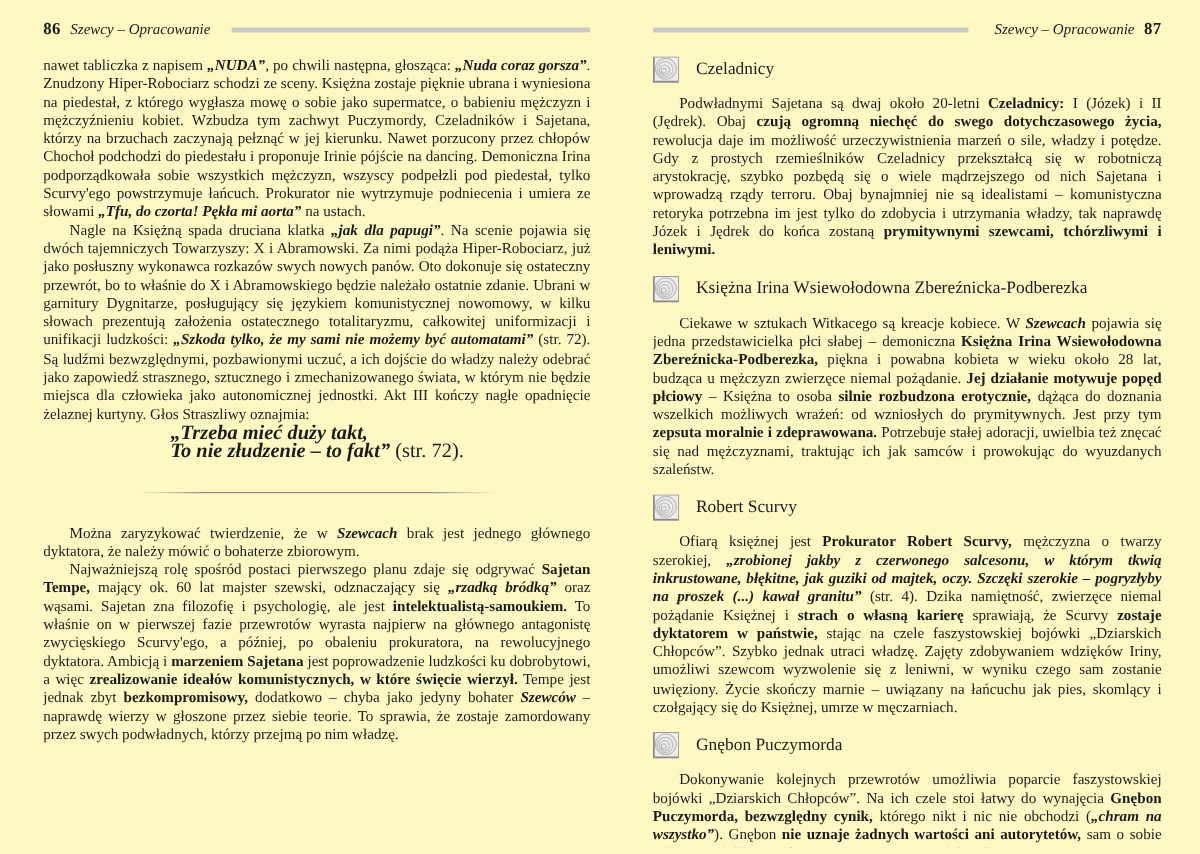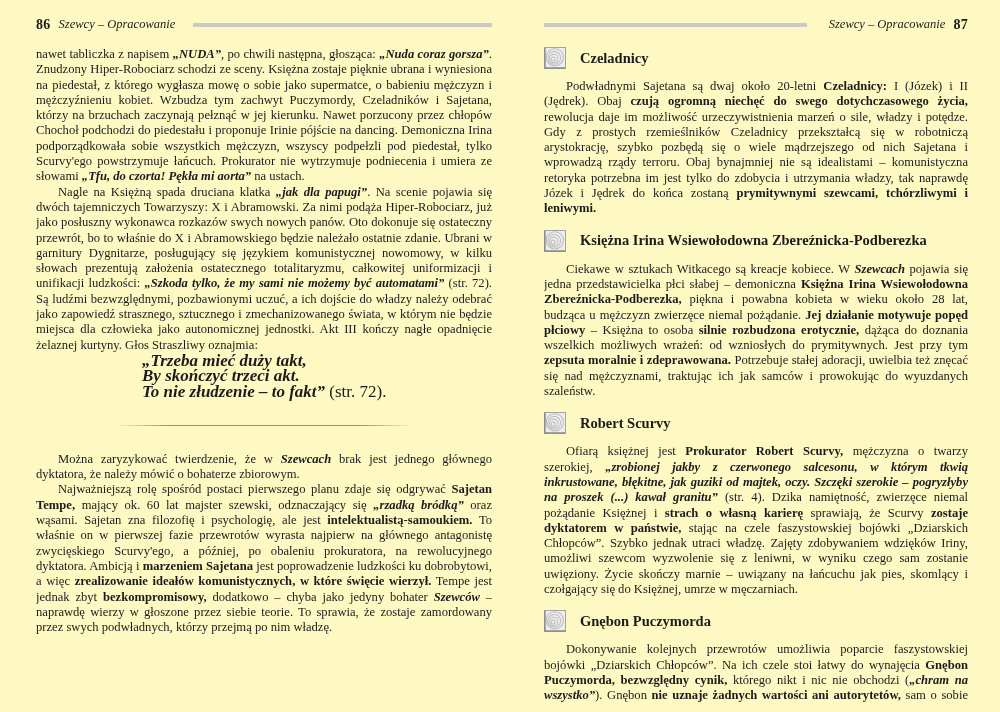--- a/index.html
+++ b/index.html
@@ -53,39 +53,38 @@
   .section-rule {
     height: 1px; width: 300px; margin: 5px auto 0;
     background: linear-gradient(to right,
       rgba(140,140,140,0), var(--section-rule-color, #8f8f8f) 18%,
       var(--section-rule-color, #8f8f8f) 82%, rgba(140,140,140,0));
   }
 
   .subheading { display: flex; align-items: center; gap: 14px; margin: 13px 0 10px; }
   .chapter-icon { width: 22px; height: 22px; flex: none; display: block; }
   .chapter-icon svg { display: block; }
-  .subheading-title { margin: 0; font-size: 14.5px; font-weight: bold; white-space: nowrap; }
+  .subheading-title { margin: 0; font-size: 14.5px; font-weight: normal; white-space: nowrap; }
 </style>
 </head>
 <body>
 
 <div class="spread">
 
   <section class="page" id="page-left">
     <header class="page-header left">
       <span class="page-num">86</span>
       <span class="running-title">Szewcy – Opracowanie</span>
       <span class="header-rule"></span>
     </header>
     <div class="page-body">
         <p class="para"><span>nawet tabliczka z napisem </span><span class="i">„NUDA”</span><span>, po chwili następna, głosząca: </span><span class="i">„Nuda coraz gorsza”</span><span>. Znudzony Hiper-Robociarz schodzi ze sceny. Księżna zostaje pięknie ubrana i wyniesiona na piedestał, z którego wygłasza mowę o sobie jako supermatce, o babieniu mężczyzn i mężczyźnieniu kobiet. Wzbudza tym zachwyt Puczymordy, Czeladników i Sajetana, którzy na brzuchach zaczynają pełznąć w jej kierunku. Nawet porzucony przez chłopów Chochoł podchodzi do piedestału i proponuje Irinie pójście na dancing. Demoniczna Irina podporządkowała sobie wszystkich mężczyzn, wszyscy podpełzli pod piedestał, tylko Scurvy'ego powstrzymuje łańcuch. Prokurator nie wytrzymuje podniecenia i umiera ze słowami </span><span class="i">„Tfu, do czorta! Pękła mi aorta”</span><span> na ustach.</span></p>
         <p class="para indent"><span>Nagle na Księżną spada druciana klatka </span><span class="i">„jak dla papugi”</span><span>. Na scenie pojawia się dwóch tajemniczych Towarzyszy: X i Abramowski. Za nimi podąża Hiper-Robociarz, już jako posłuszny wykonawca rozkazów swych nowych panów. Oto dokonuje się ostateczny przewrót, bo to właśnie do X i Abramowskiego będzie należało ostatnie zdanie. Ubrani w garnitury Dygnitarze, posługujący się językiem komunistycznej nowomowy, w kilku słowach prezentują założenia ostatecznego totalitaryzmu, całkowitej uniformizacji i unifikacji ludzkości: </span><span class="i">„Szkoda tylko, że my sami nie możemy być automatami”</span><span> (str. 72). Są ludźmi bezwzględnymi, pozbawionymi uczuć, a ich dojście do władzy należy odebrać jako zapowiedź strasznego, sztucznego i zmechanizowanego świata, w którym nie będzie miejsca dla człowieka jako autonomicznej jednostki. Akt III kończy nagłe opadnięcie żelaznej kurtyny. Głos Straszliwy oznajmia:</span></p>
         <div class="verse">
           <div class="verse-line"><span class="i">„Trzeba mieć duży takt,</span></div>
-          <div class="verse-line"><span class="i">By skończyć trzeci akt.</span></div>
           <div class="verse-line"><span class="i">To nie złudzenie – to fakt”</span><span> (str. 72).</span></div>
         </div>
         <div class="section">
           <div class="section-rule"></div>
         </div>
         <p class="para indent"><span>Można zaryzykować twierdzenie, że w </span><span class="i">Szewcach</span><span> brak jest jednego głównego dyktatora, że należy mówić o bohaterze zbiorowym.</span></p>
         <p class="para indent"><span>Najważniejszą rolę spośród postaci pierwszego planu zdaje się odgrywać </span><span class="b">Sajetan Tempe,</span><span> mający ok. 60 lat majster szewski, odznaczający się </span><span class="i">„rzadką bródką”</span><span> oraz wąsami. Sajetan zna filozofię i psychologię, ale jest </span><span class="b">intelektualistą-samoukiem.</span><span> To właśnie on w pierwszej fazie przewrotów wyrasta najpierw na głównego antagonistę zwycięskiego Scurvy'ego, a później, po obaleniu prokuratora, na rewolucyjnego dyktatora. Ambicją i </span><span class="b">marzeniem Sajetana</span><span> jest poprowadzenie ludzkości ku dobrobytowi, a więc </span><span class="b">zrealizowanie ideałów komunistycznych, w które święcie wierzył.</span><span> Tempe jest jednak zbyt </span><span class="b">bezkompromisowy,</span><span> dodatkowo – chyba jako jedyny bohater </span><span class="i">Szewców</span><span> – naprawdę wierzy w głoszone przez siebie teorie. To sprawia, że zostaje zamordowany przez swych podwładnych, którzy przejmą po nim władzę.</span></p>
       </div>
   </section>
 

